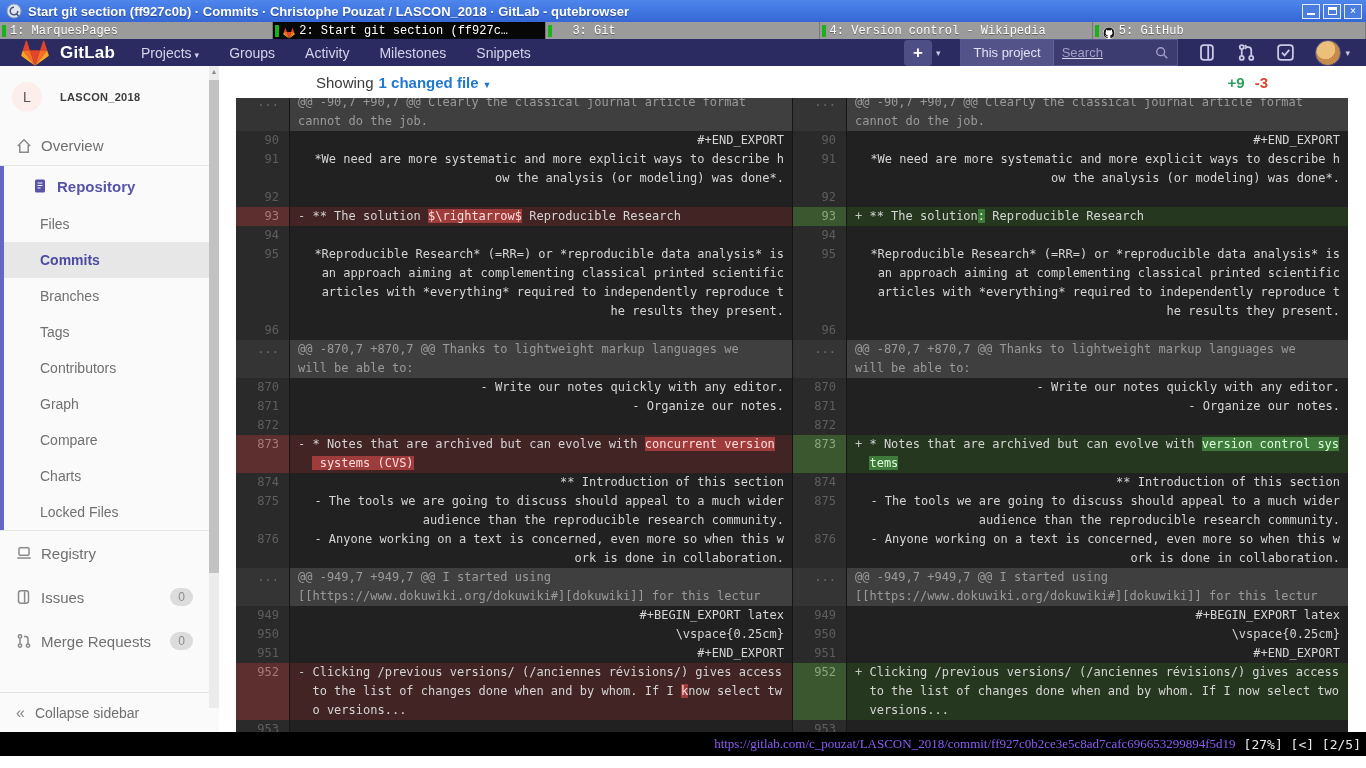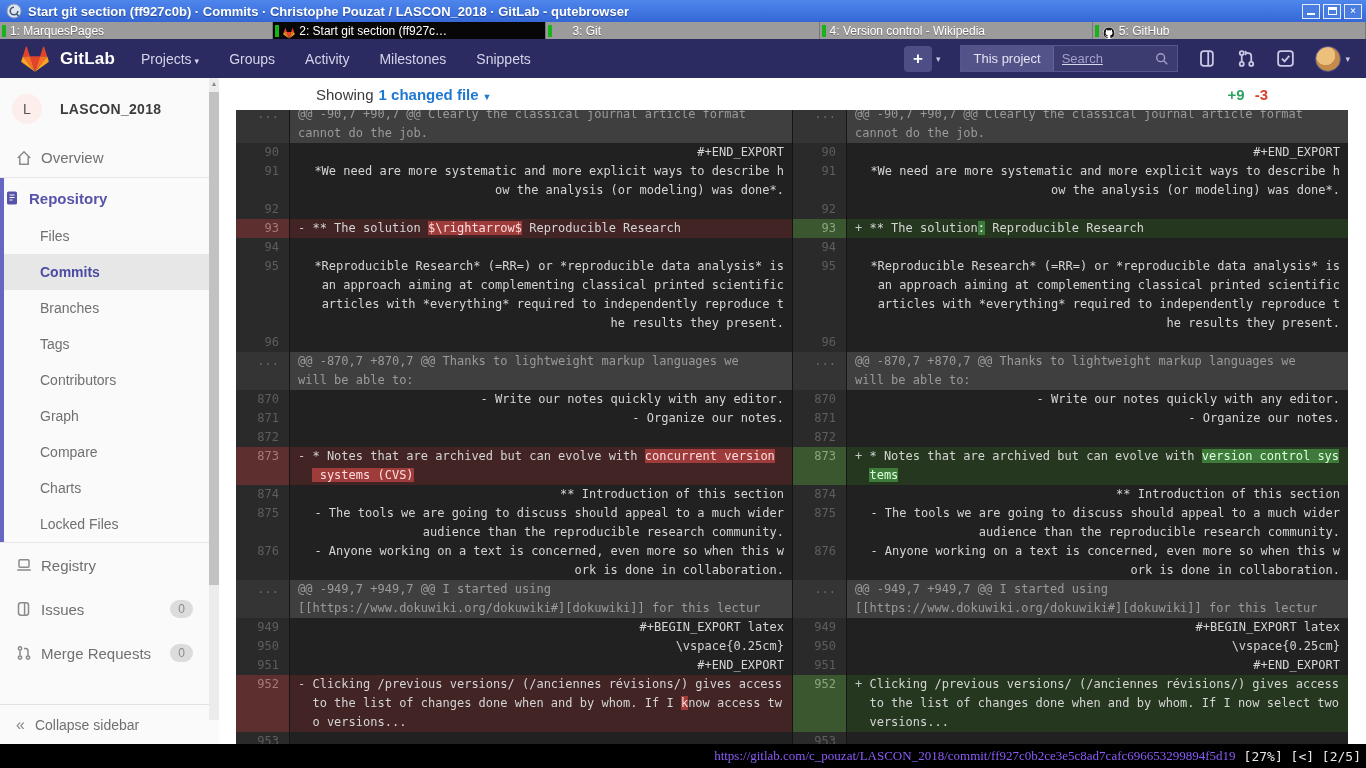--- a/index.html
+++ b/index.html
@@ -12,25 +12,25 @@
   .winbtns { display:flex; gap:3px; margin-left:6px; }
   .winbtn { width:18px; height:15px; background:#4a7de0; border:1px solid rgba(255,255,255,.85); display:flex; align-items:center; justify-content:center; color:#fff; font-size:10px; line-height:1; font-family:"DejaVu Sans Mono", monospace; }
   .winbtn .mingl { display:block; width:8px; height:2px; background:#fff; margin-top:6px; }
   .winbtn .maxgl { display:block; width:9px; height:8px; border:1px solid #fff; border-top:3px solid #fff; }
 
   .tabbar { height:17px; background:#8f8f8f; display:flex; }
   .tab { flex:1 1 0; display:flex; align-items:center; background:#9b9b9b; border-right:1px solid #787878; overflow:hidden; }
   .tab.selected { background:#070707; }
   .tab-ind { width:4px; height:12px; background:#17b317; margin:0 4px 0 2px; flex:0 0 auto; }
   .tab-fav { width:12px; height:12px; margin-right:4px; flex:0 0 auto; }
-  .tab-label { color:#fff; font-size:12px; font-family:Liberation Sans, sans-serif; white-space:nowrap; overflow:hidden; text-shadow:0 1px 0 rgba(0,0,0,.35); }
+  .tab-label { color:#fff; font-size:12px; font-family:Liberation Mono, monospace; white-space:nowrap; overflow:hidden; text-shadow:0 1px 0 rgba(0,0,0,.35); }
   .git-diamond { width:9px; height:9px; background:#e04e31; transform:rotate(45deg); margin:1px auto; }
 
   
-  .navbar { height:39px; background:#2b2b61; display:flex; align-items:center; padding:0 16px 0 20px; }
+  .navbar { height:27px; background:#2b2b61; display:flex; align-items:center; padding:0 16px 0 20px; }
   .brand { display:flex; align-items:center; gap:10px; margin-right:26px; }
   .brand svg { width:30px; height:29px; }
   .brand-name { color:#fff; font-size:17px; font-weight:bold; letter-spacing:.2px; }
   .nav-links { display:flex; list-style:none; gap:30px; align-items:center; }
   .nav-links li { color:#d3d3ea; font-size:14px; cursor:pointer; white-space:nowrap; }
   .nav-links li .carrot { font-size:9px; margin-left:3px; }
   .nav-right { margin-left:auto; display:flex; align-items:center; gap:20px; }
   .plus-btn { display:flex; align-items:center; gap:4px; }
   .plus-box { width:28px; height:26px; background:#4e4e86; border-radius:4px; color:#fff; font-size:17px; font-weight:bold; display:flex; align-items:center; justify-content:center; line-height:1; }
   .chev { color:#c8c8e0; font-size:9px; }
@@ -42,27 +42,27 @@
   .nav-icon { width:19px; height:19px; display:block; }
   .avatar-wrap { display:flex; align-items:center; gap:4px; }
   .avatar { width:26px; height:26px; border-radius:50%; background:radial-gradient(circle at 40% 35%, #ecc07a 0 45%, #c58b4a 46% 75%, #5a4027 76%); border:1px solid #55558f; }
 
   
   .layout { display:flex; height:666px; }
   .sidebar { width:219px; background:#fafafa; position:relative; flex:0 0 auto; }
   .sb-inner { width:209px; }
   .proj-head { display:flex; align-items:center; gap:18px; padding:16px 0 14px 12px; }
   .proj-avatar { width:30px; height:30px; border-radius:50%; background:#fceeea; color:#555; font-size:14px; display:flex; align-items:center; justify-content:center; }
-  .proj-name { font-size:14px; font-weight:bold; color:#3d3d3d; letter-spacing:.3px; }
+  .proj-name { font-size:11px; font-weight:bold; color:#3d3d3d; letter-spacing:.3px; }
   .sb-item { height:40px; display:flex; align-items:center; padding-left:16px; color:#707070; font-size:15px; cursor:pointer; }
   .sb-item .sb-ic { width:16px; height:16px; margin-right:9px; flex:0 0 auto; }
   .sb-item .lbl { flex:1; }
   .sb-sep { border-bottom:1px solid #e6e6e6; }
   .sb-section { border-left:4px solid #6666c4; }
-  .sb-section .sb-item { padding-left:0; }
+  .sb-section .sb-item { padding-left:28px; }
   .sb-section .sb-item .lbl { color:#5753a9; font-weight:bold; }
   .sb-sub { height:36px; display:flex; align-items:center; padding-left:36px; color:#707070; font-size:14px; cursor:pointer; }
   .sb-sub.current { background:#e7e7e7; color:#4b4ba3; font-weight:bold; }
   .sb-group2 { border-top:1px solid #e6e6e6; }
   .sb-group2 .sb-item { height:44px; }
   .badge { background:#dcdcdc; color:#8a8a8a; font-size:12px; border-radius:9px; padding:2px 8px; margin-right:16px; }
   .collapse-bar { position:absolute; left:0; right:10px; bottom:0; height:40px; border-top:1px solid #e2e2e2; display:flex; align-items:center; padding-left:16px; color:#707070; font-size:14px; gap:10px; cursor:pointer; background:#fafafa; }
   .collapse-bar .dbl { font-size:16px; color:#888; }
   .sb-scroll { position:absolute; top:0; right:0; bottom:24px; width:10px; background:#ececec; }
   .sb-scroll .arrow { display:block; text-align:center; color:#8a8a8a; font-size:7px; line-height:12px; }
@@ -455,21 +455,21 @@
             <div class="gut">951</div>
             <div class="code">
               <div class="ct ind1"><span>#+END_EXPORT</span></div>
             </div>
           </div>
           <div class="diff-row del">
             <div class="gut">952</div>
             <div class="code">
               <span class="sign">-</span>
               <div class="ct ind2"><span>Clicking /previous versions/ (/anciennes révisions/) gives access</span>
-<span>to the list of changes done when and by whom. If I </span><span class="hl">k</span><span>now access tw</span>
+<span>to the list of changes done when and by whom. If I </span><span class="hl">k</span><span>now select tw</span>
 <span>o versions...</span></div>
             </div>
           </div>
           <div class="diff-row ctx">
             <div class="gut">953</div>
             <div class="code">
               <div class="ct ind1">&nbsp;</div>
             </div>
           </div>
         </div>

